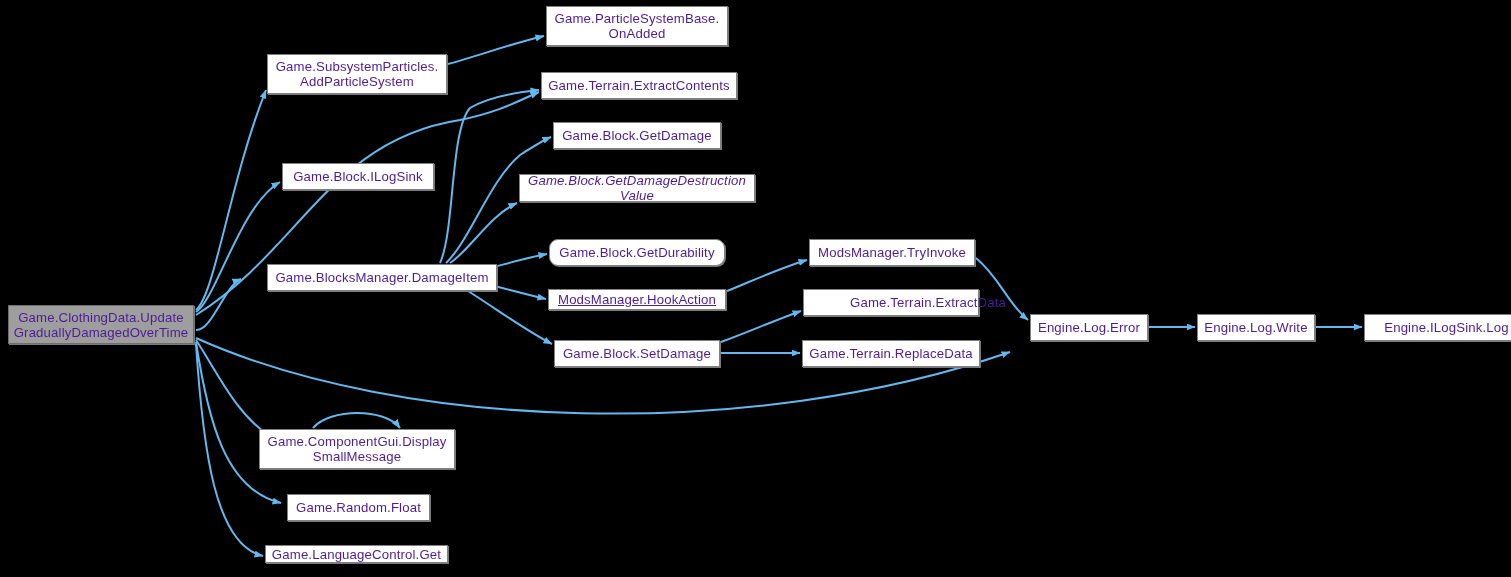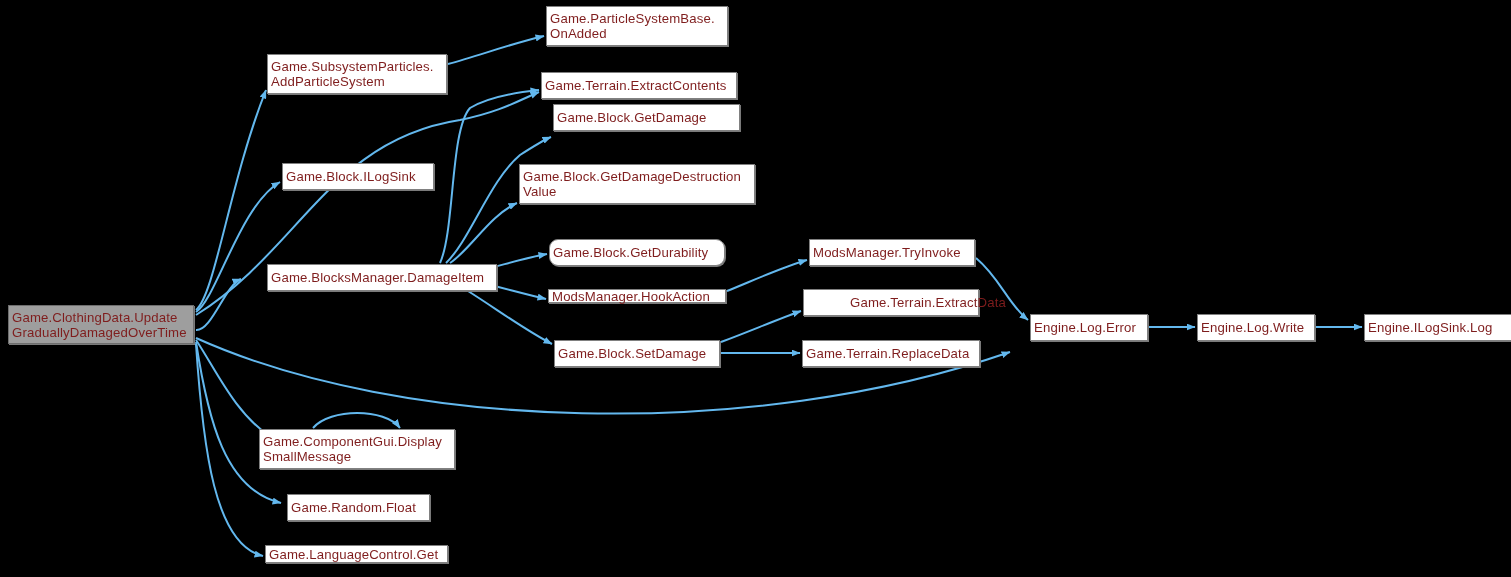--- a/index.html
+++ b/index.html
@@ -21,23 +21,24 @@
     top: 0;
     width: 1511px;
     height: 577px;
   }
   .node {
     position: absolute;
     box-sizing: border-box;
     display: flex;
     align-items: center;
     justify-content: center;
+    text-align: center;
     background: #ffffff;
     border: 1px solid #808080;
-    color: #7f1d1d;
+    color: #4c1d95;
     font-size: 13.2px;
     line-height: 15px;
     letter-spacing: 0.15px;
     white-space: pre-line;
     z-index: 5;
     box-shadow: 1px 1px 0 0 #7a7a7a;
   }
   .node.root {
     background: #9e9e9e;
     border: 1px solid #6e6e6e;
@@ -85,27 +86,27 @@
       </g>
   </svg>
   <div id="nodes-group">
       <div class="node root" style="left: 8px; top: 305px; width: 186px; height: 39px;"><span class="node-label">Game.ClothingData.Update
 GraduallyDamagedOverTime</span></div>
       <div class="node" style="left: 267px; top: 54px; width: 180px; height: 40px;"><span class="node-label">Game.SubsystemParticles.
 AddParticleSystem</span></div>
       <div class="node" style="left: 546px; top: 6px; width: 182px; height: 40px;"><span class="node-label">Game.ParticleSystemBase.
 OnAdded</span></div>
       <div class="node" style="left: 541px; top: 72px; width: 196px; height: 27px;"><span class="node-label">Game.Terrain.ExtractContents</span></div>
-      <div class="node" style="left: 553px; top: 104px; width: 187px; height: 27px;"><span class="node-label">Game.Block.GetDamage</span></div>
+      <div class="node" style="left: 553px; top: 122px; width: 168px; height: 27px;"><span class="node-label">Game.Block.GetDamage</span></div>
       <div class="node" style="left: 282px; top: 163px; width: 152px; height: 27px;"><span class="node-label">Game.Block.ILogSink</span></div>
-      <div class="node" style="left: 519px; top: 164px; width: 236px; height: 40px;"><span class="node-label">Game.Block.GetDamageDestruction
+      <div class="node" style="left: 519px; top: 174px; width: 236px; height: 28px; font-style: italic;"><span class="node-label">Game.Block.GetDamageDestruction
 Value</span></div>
       <div class="node" style="left: 549px; top: 239px; width: 176px; height: 27px; border-radius: 9px;"><span class="node-label">Game.Block.GetDurability</span></div>
       <div class="node" style="left: 243px; top: 264px; width: 230px; height: 27px; margin-left: 24px;"><span class="node-label">Game.BlocksManager.DamageItem</span></div>
-      <div class="node" style="left: 548px; top: 289px; width: 178px; height: 14px;"><span class="node-label">ModsManager.HookAction</span></div>
+      <div class="node" style="left: 548px; top: 289px; width: 178px; height: 21px; text-decoration: underline;"><span class="node-label">ModsManager.HookAction</span></div>
       <div class="node" style="left: 554px; top: 340px; width: 166px; height: 27px;"><span class="node-label">Game.Block.SetDamage</span></div>
       <div class="node" style="left: 809px; top: 239px; width: 166px; height: 27px;"><span class="node-label">ModsManager.TryInvoke</span></div>
       <div class="node" style="left: 803px; top: 289px; width: 176px; height: 27px; padding-left: 43px;"><span class="node-label">Game.Terrain.ExtractData</span></div>
       <div class="node" style="left: 802px; top: 340px; width: 178px; height: 27px;"><span class="node-label">Game.Terrain.ReplaceData</span></div>
       <div class="node" style="left: 1030px; top: 314px; width: 118px; height: 27px;"><span class="node-label">Engine.Log.Error</span></div>
       <div class="node" style="left: 1197px; top: 314px; width: 118px; height: 27px;"><span class="node-label">Engine.Log.Write</span></div>
       <div class="node" style="left: 1364px; top: 314px; width: 165px; height: 27px;"><span class="node-label">Engine.ILogSink.Log</span></div>
       <div class="node" style="left: 259px; top: 429px; width: 196px; height: 40px;"><span class="node-label">Game.ComponentGui.Display
 SmallMessage</span></div>
       <div class="node" style="left: 287px; top: 494px; width: 143px; height: 27px;"><span class="node-label">Game.Random.Float</span></div>

